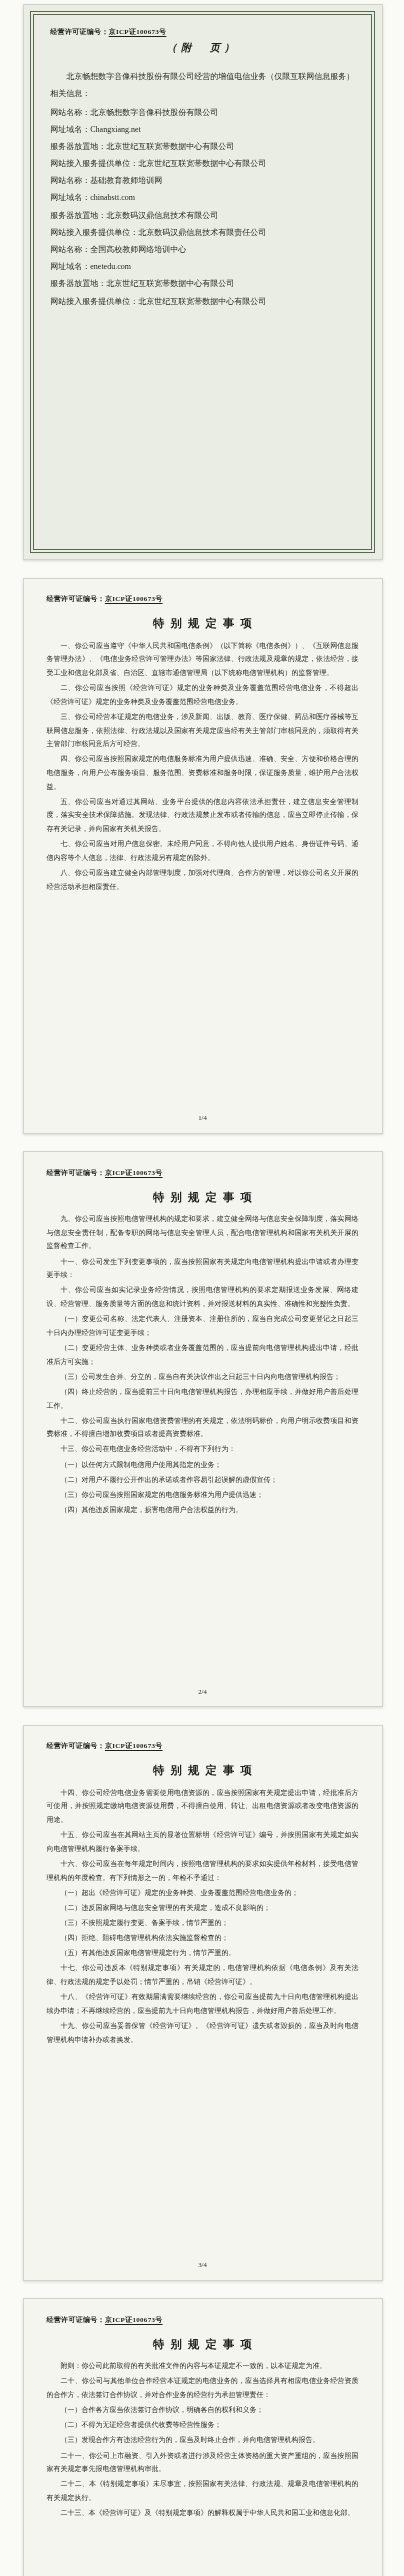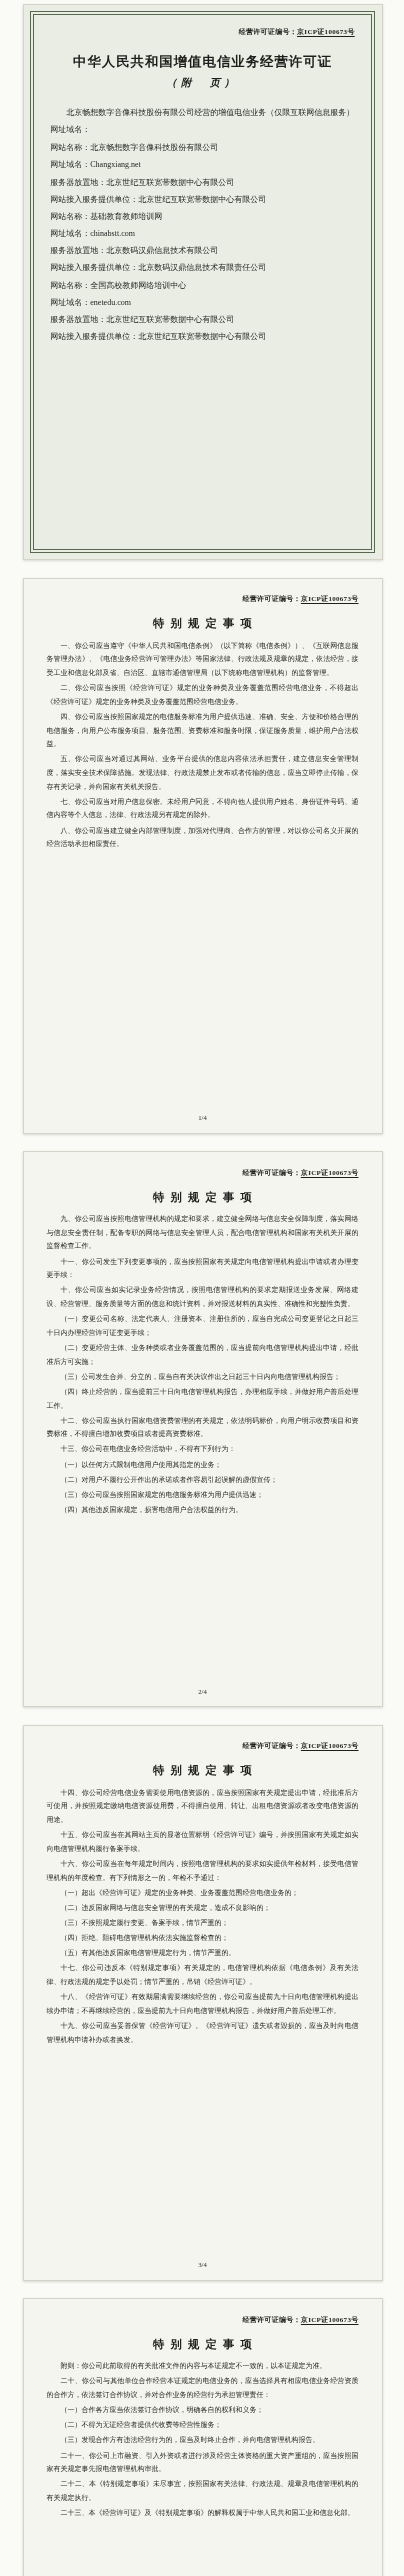--- a/index.html
+++ b/index.html
@@ -18,21 +18,21 @@
     border: 0.5px solid #d3d3ca;
     box-shadow: 0 0.5px 2.6px rgba(0,0,0,0.14);
     position: relative;
     overflow: hidden;
   }
 
   
   .page.cert { background: #e9ede3; padding: 6.2px; height: 556px; }
   .cert-frame { border: 0.5px solid #57684f; height: 100%; padding: 2.1px; }
   .cert-frame-inner { border: 1px solid #57684f; height: 100%; padding: 11.3px 16.5px; }
-  .lic-row { font-size: 7px; font-weight: bold; letter-spacing: 0.3px; text-align: right; }
+  .lic-row { font-size: 7px; font-weight: bold; letter-spacing: 0.3px; }
   .lic-num { text-decoration: underline; text-underline-offset: 1.5px; }
   .cert-title {
     text-align: center; font-size: 13.4px; font-weight: bold;
     margin-top: 15.5px; letter-spacing: 1px; line-height: 1.5;
   }
   .cert-subtitle {
     text-align: center; font-size: 10.3px; font-weight: bold;
     margin-top: 4.1px; letter-spacing: 4.1px; font-style: italic;
   }
   .cert-body { margin-top: 13.4px; font-size: 8px; line-height: 2.15; }
@@ -58,24 +58,23 @@
 <body>
 
 <div class="canvas">
 
   <div class="page cert">
     <div class="cert-frame">
       <div class="cert-frame-inner">
         <div class="lic-row">
           <span>经营许可证编号：</span><span class="lic-num">京ICP证100673号</span>
         </div>
-        <div class="cert-title">中华人民共和国增值电信业务经营许可证</div>
         <div class="cert-subtitle">（附　页）</div>
         <div class="cert-body">
-          <div class="cert-intro">北京畅想数字音像科技股份有限公司经营的增值电信业务（仅限互联网信息服务）网址域名：</div>
+          <div class="cert-intro">北京畅想数字音像科技股份有限公司经营的增值电信业务（仅限互联网信息服务）相关信息：</div>
           <div>
 
           <div class="cert-line">网站名称：北京畅想数字音像科技股份有限公司</div>
               <div class="cert-line">网址域名：Changxiang.net</div>
               <div class="cert-line">服务器放置地：北京世纪互联宽带数据中心有限公司</div>
               <div class="cert-line">网站接入服务提供单位：北京世纪互联宽带数据中心有限公司</div>
               <div class="cert-line">网站名称：基础教育教师培训网</div>
               <div class="cert-line">网址域名：chinabstt.com</div>
               <div class="cert-line">服务器放置地：北京数码汉鼎信息技术有限公司</div>
               <div class="cert-line">网站接入服务提供单位：北京数码汉鼎信息技术有限责任公司</div>
@@ -91,20 +90,21 @@
 
   <div class="page doc">
     <div class="lic-row">
       <span>经营许可证编号：</span><span class="lic-num">京ICP证100673号</span>
     </div>
     <div class="sp-title">特别规定事项</div>
     <div class="paras">
 
         <p>一、你公司应当遵守《中华人民共和国电信条例》（以下简称《电信条例》）、《互联网信息服务管理办法》、《电信业务经营许可管理办法》等国家法律、行政法规及规章的规定，依法经营，接受工业和信息化部及省、自治区、直辖市通信管理局（以下统称电信管理机构）的监督管理。</p>
         <p>二、你公司应当按照《经营许可证》规定的业务种类及业务覆盖范围经营电信业务，不得超出《经营许可证》规定的业务种类及业务覆盖范围经营电信业务。</p>
+        <p>三、你公司经营本证规定的电信业务，涉及新闻、出版、教育、医疗保健、药品和医疗器械等互联网信息服务，依照法律、行政法规以及国家有关规定应当经有关主管部门审核同意的，须取得有关主管部门审核同意后方可经营。</p>
         <p>四、你公司应当按照国家规定的电信服务标准为用户提供迅速、准确、安全、方便和价格合理的电信服务，向用户公布服务项目、服务范围、资费标准和服务时限，保证服务质量，维护用户合法权益。</p>
         <p>五、你公司应当对通过其网站、业务平台提供的信息内容依法承担责任，建立信息安全管理制度，落实安全技术保障措施。发现法律、行政法规禁止发布或者传输的信息，应当立即停止传输，保存有关记录，并向国家有关机关报告。</p>
         <p>七、你公司应当对用户信息保密。未经用户同意，不得向他人提供用户姓名、身份证件号码、通信内容等个人信息，法律、行政法规另有规定的除外。</p>
         <p>八、你公司应当建立健全内部管理制度，加强对代理商、合作方的管理，对以你公司名义开展的经营活动承担相应责任。</p>
       </div>
     <div class="page-footer">1/4</div>
   </div>
 
   <div class="page doc">
     <div class="lic-row">

